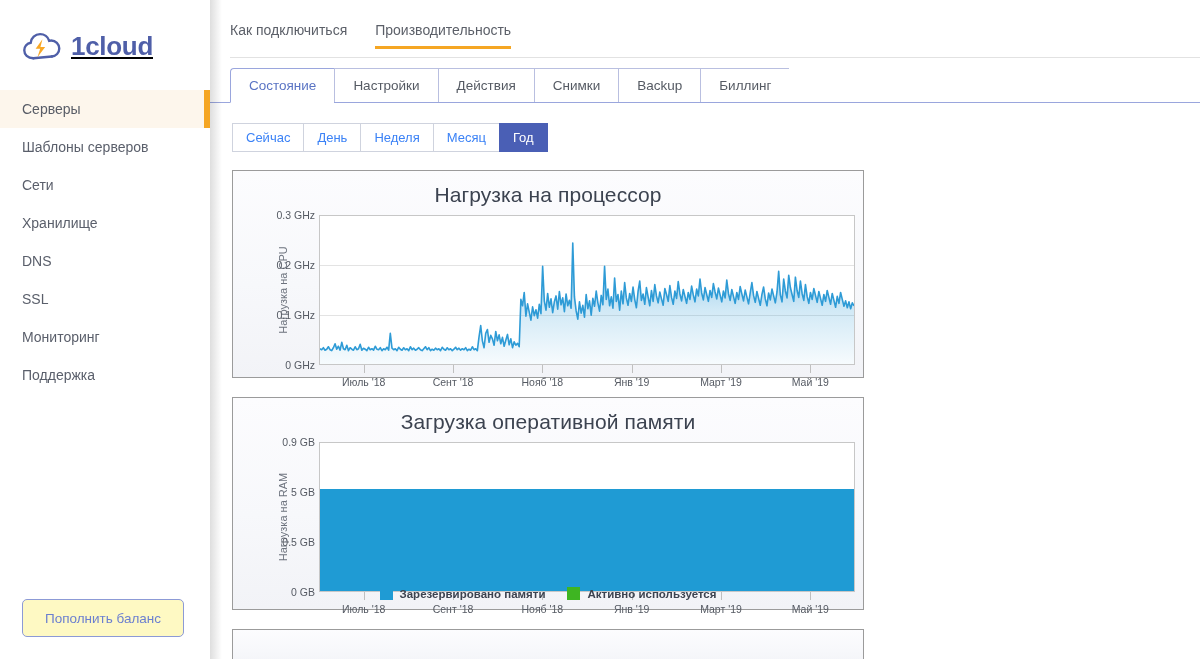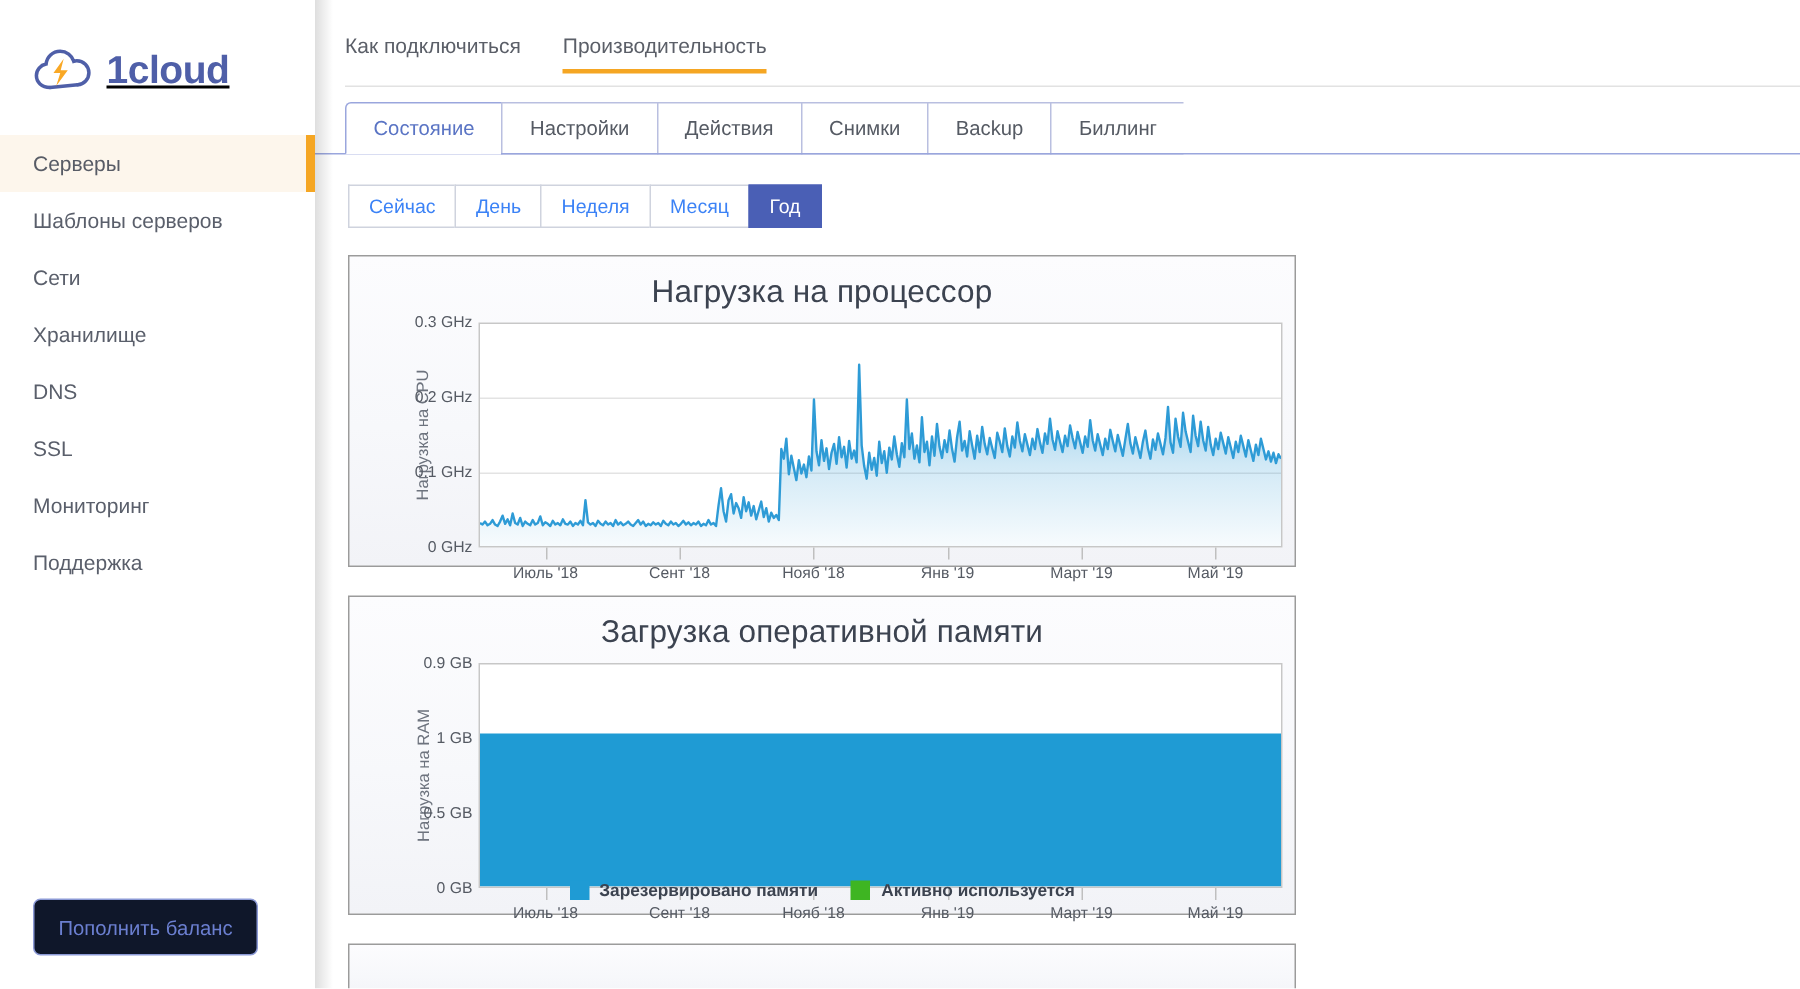--- a/index.html
+++ b/index.html
@@ -57,24 +57,24 @@
     right: 0; top: 0; bottom: 0;
     width: 6px;
     background: #f5a623;
   }
 
   #balance-wrap {
     position: absolute;
     left: 22px; bottom: 22px;
   }
   #balance-btn {
-    width: 150px; height: 38px;
+    width: 162px; height: 38px;
     border: 1px solid #8c9ad6;
     border-radius: 5px;
-    background: #0f172a;
+    background: #fef9c3;
     color: #6b7fd0;
     font-size: 13.5px;
     font-family: "Liberation Sans", sans-serif;
     cursor: pointer;
     display: flex; align-items: center; justify-content: center;
   }
 
   
   #side-edge {
     position: absolute;
@@ -442,21 +442,21 @@
         </div>
       </div>
 
       <div class="panel panel-ram">
         <div class="chart-title">Загрузка оперативной памяти</div>
         <div class="plot-wrap">
           <div class="y-axis-title">Нагрузка на RAM</div>
           <div class="y-labels" id="ram-ylabels">
               <div class="y-label" style="top: 100%; padding-left: 24px;">0 GB</div>
               <div class="y-label" style="top: 66.6667%;">0.5 GB</div>
-              <div class="y-label" style="top: 33.3333%;">1 GB</div>
+              <div class="y-label" style="top: 33.3333%;">5 GB</div>
               <div class="y-label" style="top: 0%;">0.9 GB</div>
             </div>
           <div class="plot-area" id="ram-plot">
               <div class="gridline" style="top: 66.6667%;"></div>
               <div class="gridline" style="top: 33.3333%;"></div>
               <div style="position: absolute; left: 0px; right: 0px; bottom: 0px; height: 68.6667%; background: rgb(31, 155, 212);"></div>
             </div>
           <div class="x-axis" id="ram-xaxis">
               <div class="x-tick" style="left: 8.33333%;"></div>
               <div class="x-label" style="left: 8.33333%;">Июль '18</div>

